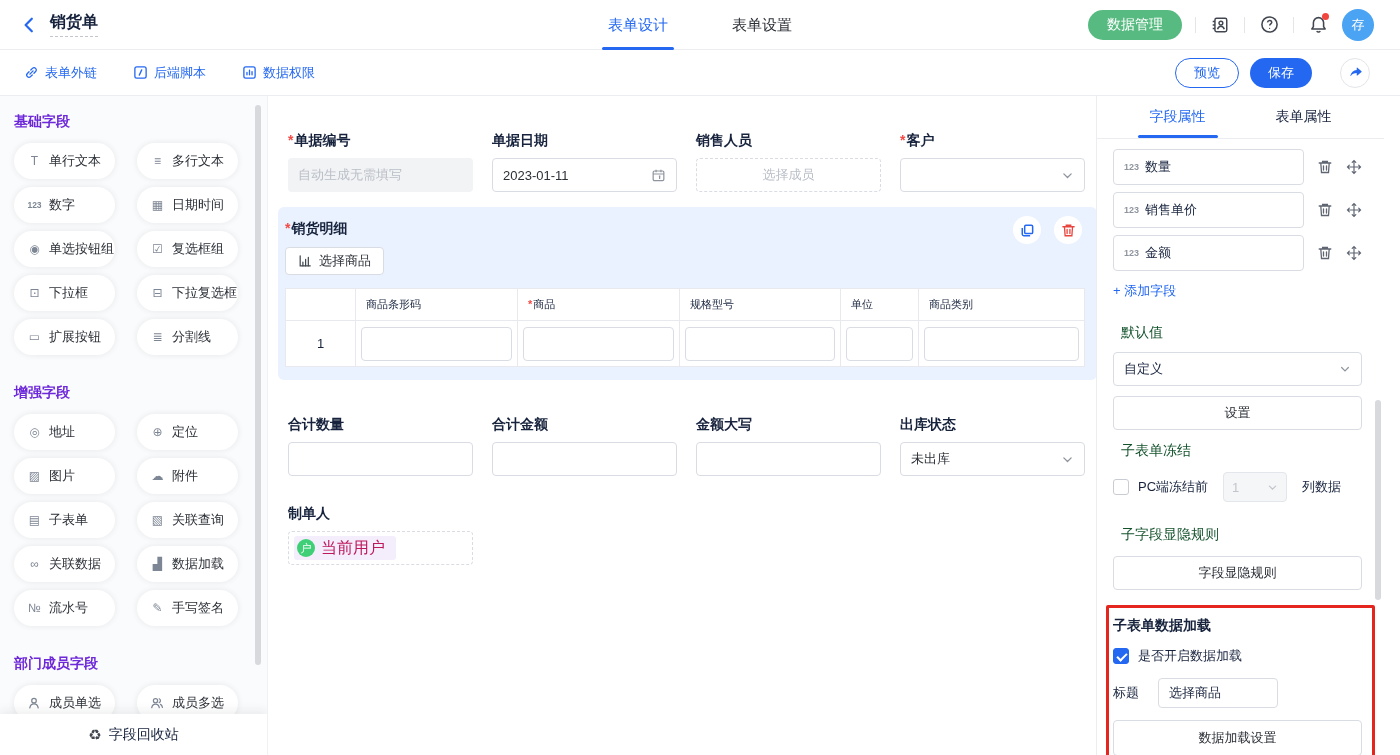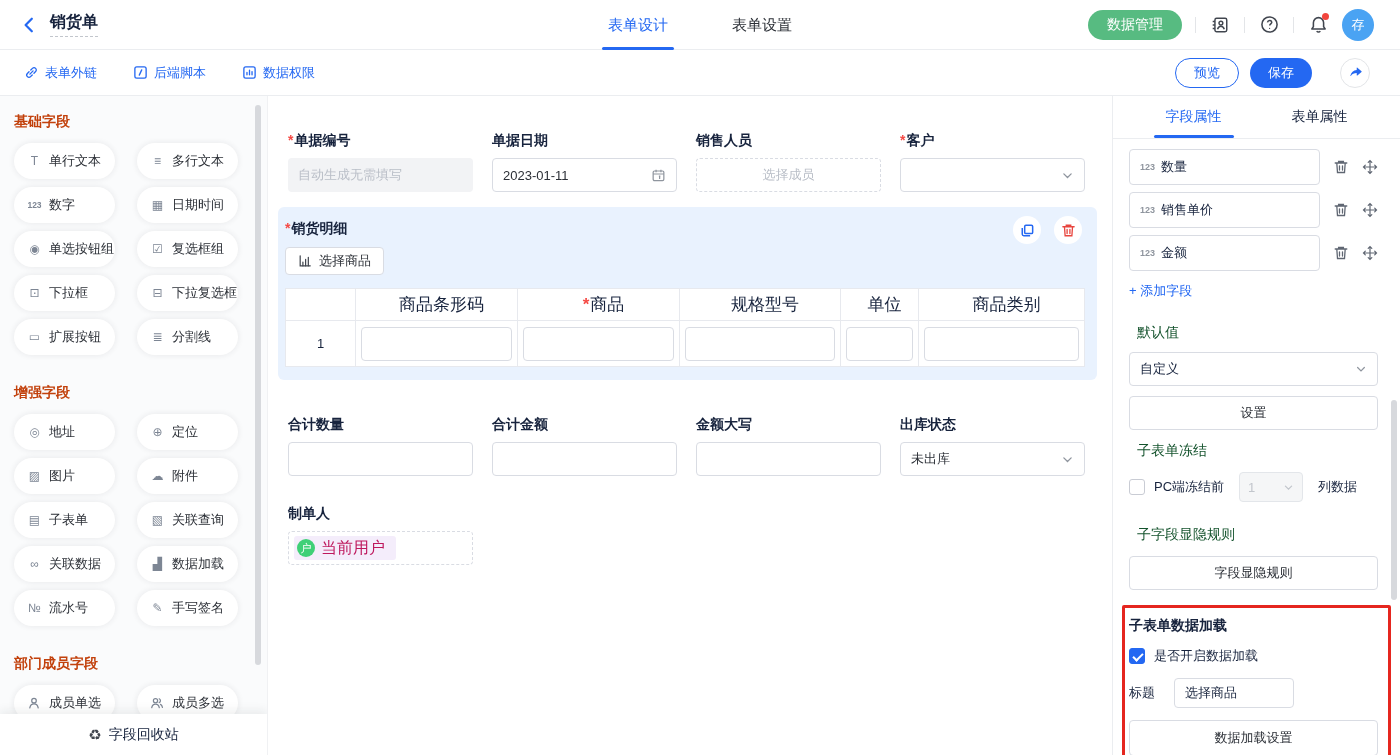--- a/index.html
+++ b/index.html
@@ -28,21 +28,21 @@
   .sub-links { display:flex; align-items:flex-end; gap:36px; padding-left:24px; }
   .blink { display:flex; align-items:center; gap:6px; color:#2468f2; font-size:13px; cursor:pointer; }
   .sub-right { margin-left:auto; display:flex; align-items:center; padding-right:30px; }
   .pill-btn { height:30px; border-radius:15px; padding:0 18px; font-size:13px; font-family:inherit; cursor:pointer; }
   .preview-btn { border:1px solid #2468f2; color:#2468f2; background:#fff; }
   .save-btn { border:none; background:#2468f2; color:#fff; margin-left:11px; }
   .share-btn { width:30px; height:30px; border-radius:50%; border:1px solid #e3e5e8; background:#fff; display:flex; align-items:center; justify-content:center; color:#2468f2; margin-left:28px; cursor:pointer; }
 
   
   .sidebar { position:absolute; top:96px; left:0; width:268px; bottom:0; background:#fafbfc; border-right:1px solid #f0f1f3; overflow:hidden; z-index:10; }
-  .sec-title { font-size:14px; font-weight:bold; color:#c2410c; margin:0 0 12px 14px; }
+  .sec-title { font-size:14px; font-weight:bold; color:#6d28d9; margin:0 0 12px 14px; }
   .sec-title.first { padding-top:17px; }
   .srow { display:flex; gap:22px; margin:0 0 8px 14px; }
   .pill { display:flex; align-items:center; gap:7px; width:101px; height:36px; padding-left:13px; background:#fff; border-radius:18px; box-shadow:0 0 6px rgba(31,35,41,.09); cursor:pointer; }
   .pglyph { width:15px; font-size:12px; color:#7d8694; text-align:center; flex:none; line-height:1; }
   .pglyph.num { font-size:8.5px; font-weight:bold; letter-spacing:0; }
   .plbl { font-size:13px; color:#2b2f36; white-space:nowrap; }
   .gap-lg { height:21px; }
   .scroll-thumb { position:absolute; width:6px; border-radius:3px; background:#d7d9dd; }
   .sb-thumb { right:6px; top:9px; height:560px; }
   .recycle-bar { position:absolute; left:0; right:0; bottom:0; height:41px; background:#fff; box-shadow:0 -3px 10px rgba(31,35,41,.08); display:flex; align-items:center; justify-content:center; gap:7px; font-size:14px; color:#17233d; cursor:pointer; z-index:5; }
@@ -61,34 +61,34 @@
   .input .ph { color:#b9bec7; }
   .icon-g { color:#8f959e; display:flex; }
 
   .subform { position:relative; margin:15px 15px 0 10px; background:#e9f2fe; border-radius:6px; padding:13px 12px 13px 7px; }
   .sf-title { font-size:14px; font-weight:bold; color:#17233d; display:flex; align-items:baseline; }
   .sf-actions { position:absolute; top:9px; right:15px; display:flex; gap:13px; }
   .circ { width:28px; height:28px; border-radius:50%; background:#fff; display:flex; align-items:center; justify-content:center; cursor:pointer; }
   .sel-prod { margin-top:9px; height:28px; padding:0 12px; display:inline-flex; align-items:center; gap:7px; background:#fff; border:1px solid #d9dce3; border-radius:4px; font-size:13px; color:#2b2f36; cursor:pointer; }
   .sf-table { margin-top:13px; border-collapse:collapse; background:#fff; width:800px; table-layout:fixed; }
   .sf-table th, .sf-table td { border:1px solid #e7e9ee; }
-  .sf-table th { height:32px; font-weight:normal; font-size:17px; color:#17233d; text-align:center; padding-left:10px; }
+  .sf-table th { height:32px; font-weight:normal; font-size:11px; color:#17233d; text-align:left; padding-left:10px; }
   .sf-table td { height:46px; }
   .sf-table td.idx { text-align:center; font-size:13px; color:#17233d; }
   .cell-input { height:34px; margin:0 5px; border:1px solid #d9dce3; border-radius:4px; background:#fff; cursor:text; }
 
   .totals { margin-top:36px; }
   .creator-wrap { margin:29px 0 0 20px; }
   .creator-field { width:185px; height:34px; border:1px dashed #d9dce3; border-radius:4px; display:flex; align-items:center; padding:0 5px; }
   .user-tag { height:24px; background:#f4edfb; border-radius:3px; display:flex; align-items:center; gap:6px; padding:0 11px 0 3px; }
   .tag-avatar { width:18px; height:18px; border-radius:50%; background:#3fd077; color:#fff; font-size:11px; display:flex; align-items:center; justify-content:center; }
   .tag-txt { font-size:16px; color:#be185d; }
 
   
-  .panel { position:absolute; top:96px; right:0; width:288px; bottom:0; background:#fff; border-left:1px solid #ebedf0; padding:0 22px 0 16px; overflow:hidden; }
+  .panel { position:absolute; top:96px; right:16px; width:288px; bottom:0; background:#fff; border-left:1px solid #ebedf0; padding:0 22px 0 16px; overflow:hidden; }
   .ptabs { display:flex; justify-content:center; gap:70px; height:43px; border-bottom:1px solid #ebedf0; margin:0 -22px 0 -16px; }
   .ptab { display:flex; align-items:center; font-size:14px; color:#17233d; position:relative; cursor:pointer; }
   .ptab.active { color:#2468f2; }
   .ptab.active::after { content:""; position:absolute; left:-12px; right:-12px; bottom:0; height:3px; background:#2468f2; border-radius:2px; }
   .prow { display:flex; align-items:center; margin-top:7px; }
   .prow.first { margin-top:10px; }
   .pinput { width:200px; height:36px; border:1px solid #d9dce3; border-radius:4px; display:flex; align-items:center; gap:6px; padding:0 10px; cursor:text; }
   .prefix { font-size:9px; font-weight:bold; color:#8f959e; }
   .pname { font-size:13px; color:#17233d; }
   .picon { margin-left:13px; color:#5f6672; display:flex; cursor:pointer; }

